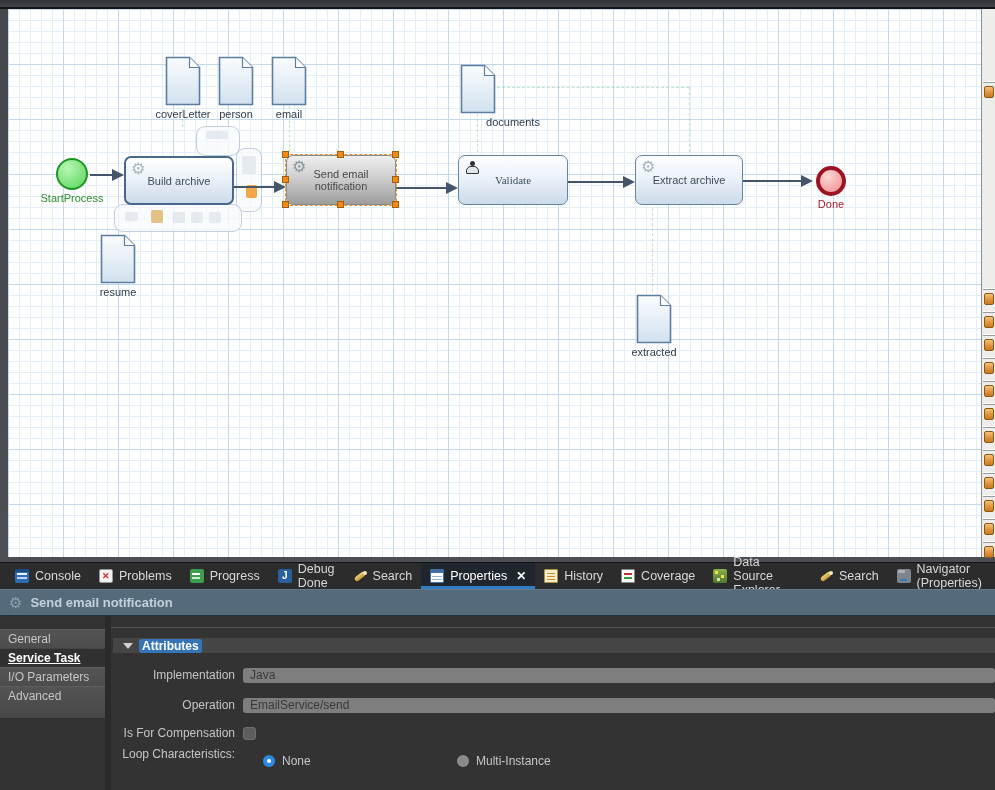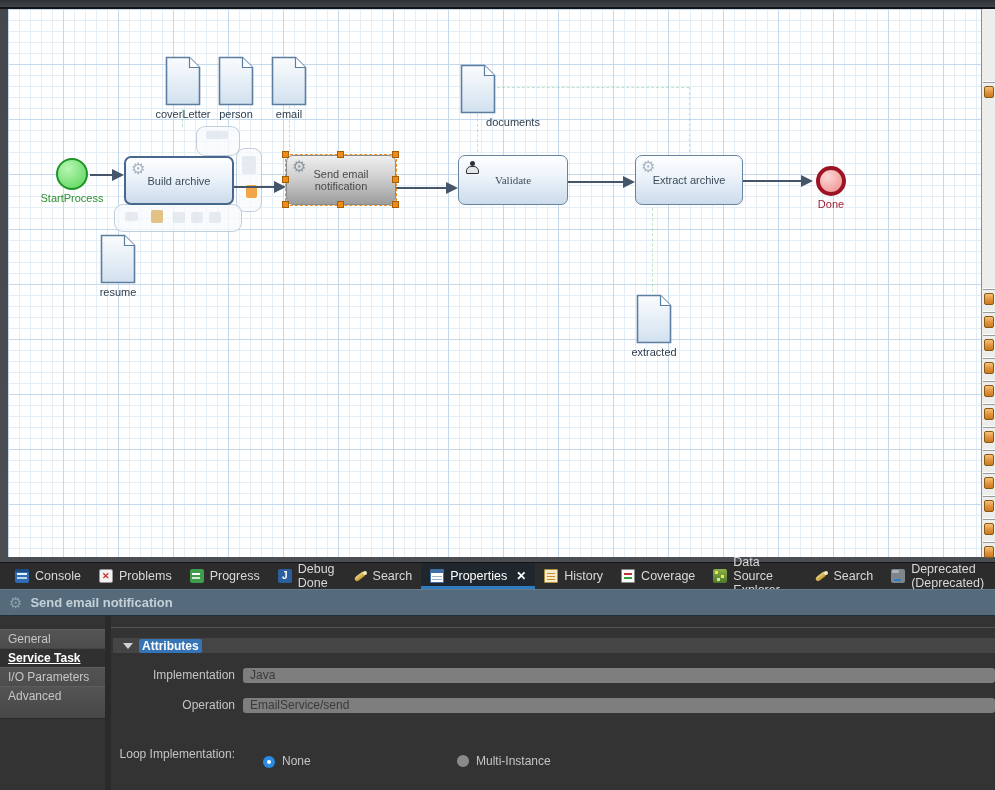--- a/index.html
+++ b/index.html
@@ -303,21 +303,21 @@
         <div class="tab">
           <span class="ticon ti-data-source-explorer"></span>
           <span class="tlabel">Data Source Explorer</span>
         </div>
         <div class="tab">
           <span class="ticon ti-search"></span>
           <span class="tlabel">Search</span>
         </div>
         <div class="tab">
           <span class="ticon ti-navigator"></span>
-          <span class="tlabel">Deprecated (Deprecated)</span>
+          <span class="tlabel">Navigator (Properties)</span>
         </div>
       </div>
 
     <div id="props-header">
       <span class="gear-glyph2">⚙</span>
       <span id="props-title">Send email notification</span>
     </div>
 
     <div id="props-body">
       <div id="props-sidebar">
@@ -337,25 +337,29 @@
         <div class="form-row" style="top:69px">
           <span class="form-label">Operation</span>
           <div class="field">EmailService/send</div>
         </div>
 
         <div class="form-row" style="top:39px">
           <span class="form-label">Implementation</span>
           <div class="field">Java</div>
         </div>
 
+        <div class="form-row" style="top:97px">
+          <span class="form-label">Is For Compensation</span>
+          <div class="checkbox"></div>
+        </div>
 
         <div class="form-row" style="top:118px">
-          <span class="form-label">Loop Implementation:</span>
+          <span class="form-label">Loop Characteristics:</span>
           <div id="loop-options">
-              <div class="loop-opt" style="left: 152px; align-items: flex-end;">
+              <div class="loop-opt" style="left: 152px;">
                 <span class="radio on"></span>
                 <span class="radio-label">None</span>
               </div>
               <div class="loop-opt" style="left: 346px;">
                 <span class="radio"></span>
                 <span class="radio-label">Multi-Instance</span>
               </div>
             </div>
         </div>
       </div>

